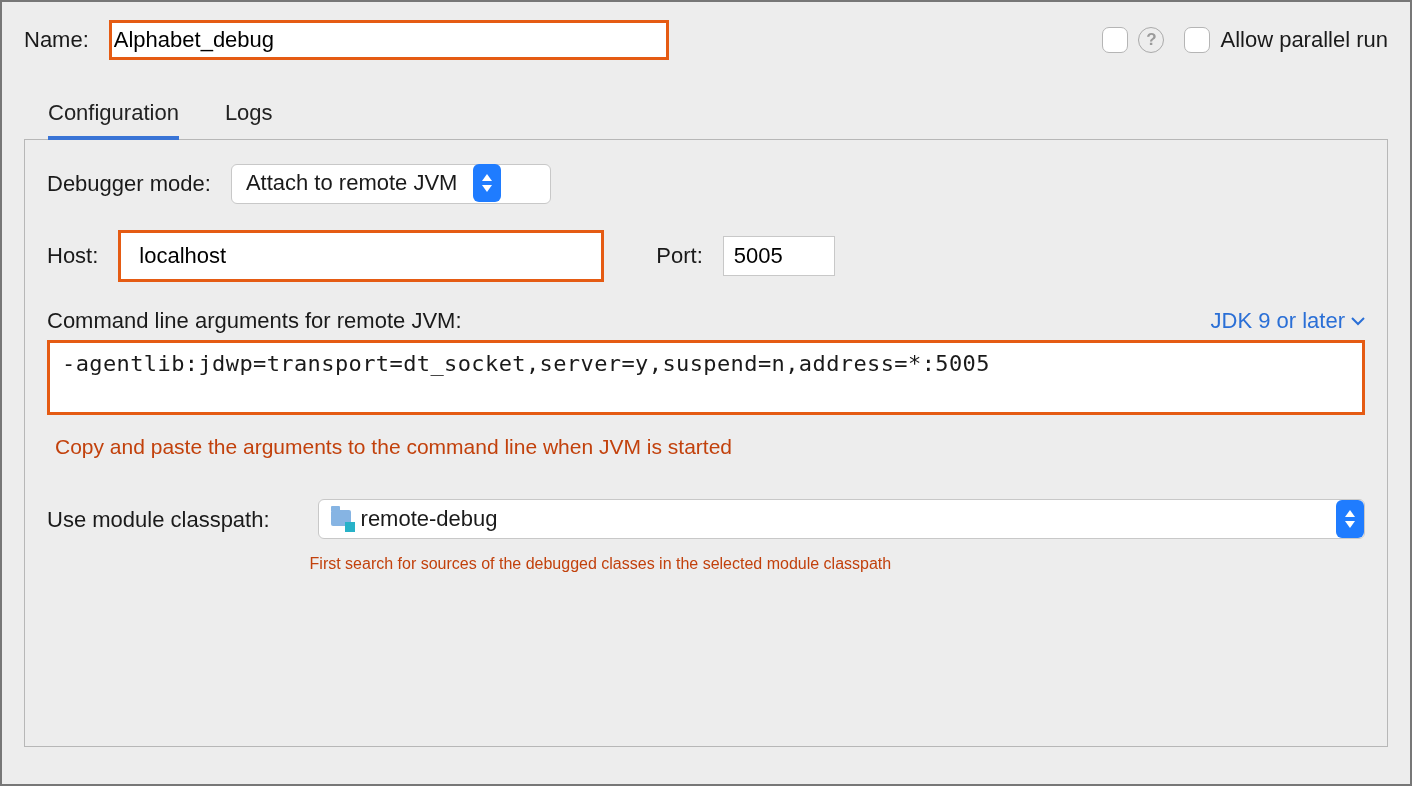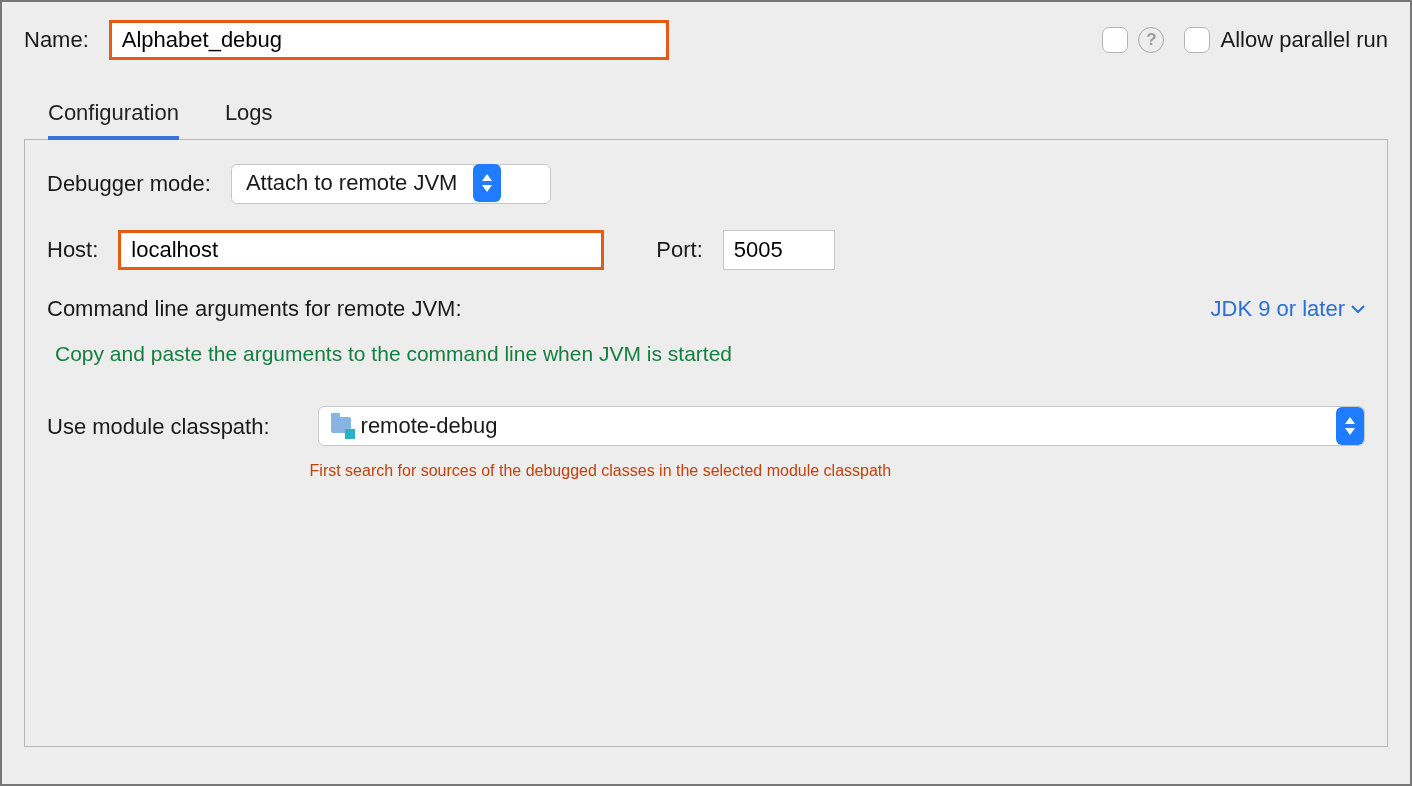--- a/index.html
+++ b/index.html
@@ -23,21 +23,21 @@
     display: flex;
     align-items: center;
     gap: 20px;
   }
   .label { white-space: nowrap; }
   .name-input {
     flex: 0 0 560px;
     height: 40px;
     border: 3px solid #e55b13;
     background: #fff;
-    padding: 4px 10px;
+    padding: 4px 2px;
     font-size: 22px;
     font-family: inherit;
   }
   .spacer { flex: 1; }
   .chk-group {
     display: flex;
     align-items: center;
     gap: 10px;
   }
   .chk {
@@ -106,24 +106,24 @@
     display: flex;
     flex-direction: column;
     align-items: center;
     justify-content: center;
     gap: 2px;
     margin-left: 6px;
   }
   .select-arrows svg { display:block; }
   .host-input {
     flex: 0 0 486px;
-    height: 40px;
+    height: 52px;
     border: 3px solid #e55b13;
     background: #fff;
-    padding: 4px 10px;
+    padding: 4px 18px;
     font-size: 22px;
     font-family: inherit;
   }
   .port-input {
     width: 112px;
     height: 40px;
     border: 1px solid #c8c8c8;
     background: #fff;
     padding: 4px 10px;
     font-size: 22px;
@@ -146,21 +146,21 @@
     background: #fff;
     font-family: "Menlo", "Consolas", monospace;
     font-size: 22px;
     padding: 8px 12px 36px 12px;
     margin-top: 6px;
     letter-spacing: 0.4px;
     white-space: nowrap;
     overflow-x: hidden;
   }
   .hint {
-    color: #15803d;
+    color: #c2410c;
     font-size: 21px;
     margin-top: 20px;
     padding-left: 8px;
   }
   .module-row {
     display: flex;
     align-items: flex-start;
     gap: 40px;
     margin-top: 40px;
   }
@@ -263,20 +263,21 @@
 
     <div class="cmd-header">
       <span>Command line arguments for remote JVM:</span>
       <span class="jdk-link">
         <span>JDK 9 or later</span>
         <svg width="14" height="10" viewBox="0 0 14 10">
             <polyline points="1,2 7,8 13,2" fill="none" stroke="#2a6fd6" stroke-width="2"></polyline>
           </svg>
       </span>
     </div>
+    <div class="cmd-box">-agentlib:jdwp=transport=dt_socket,server=y,suspend=n,address=*:5005</div>
     <div class="hint">Copy and paste the arguments to the command line when JVM is started</div>
 
     <div class="module-row">
       <span class="label" style="padding-top:8px;">Use module classpath:</span>
       <div class="module-select-wrap">
         <div class="module-select">
           <span class="module-icon">
             <span class="folder"></span>
               <span class="dot"></span>
           </span>

